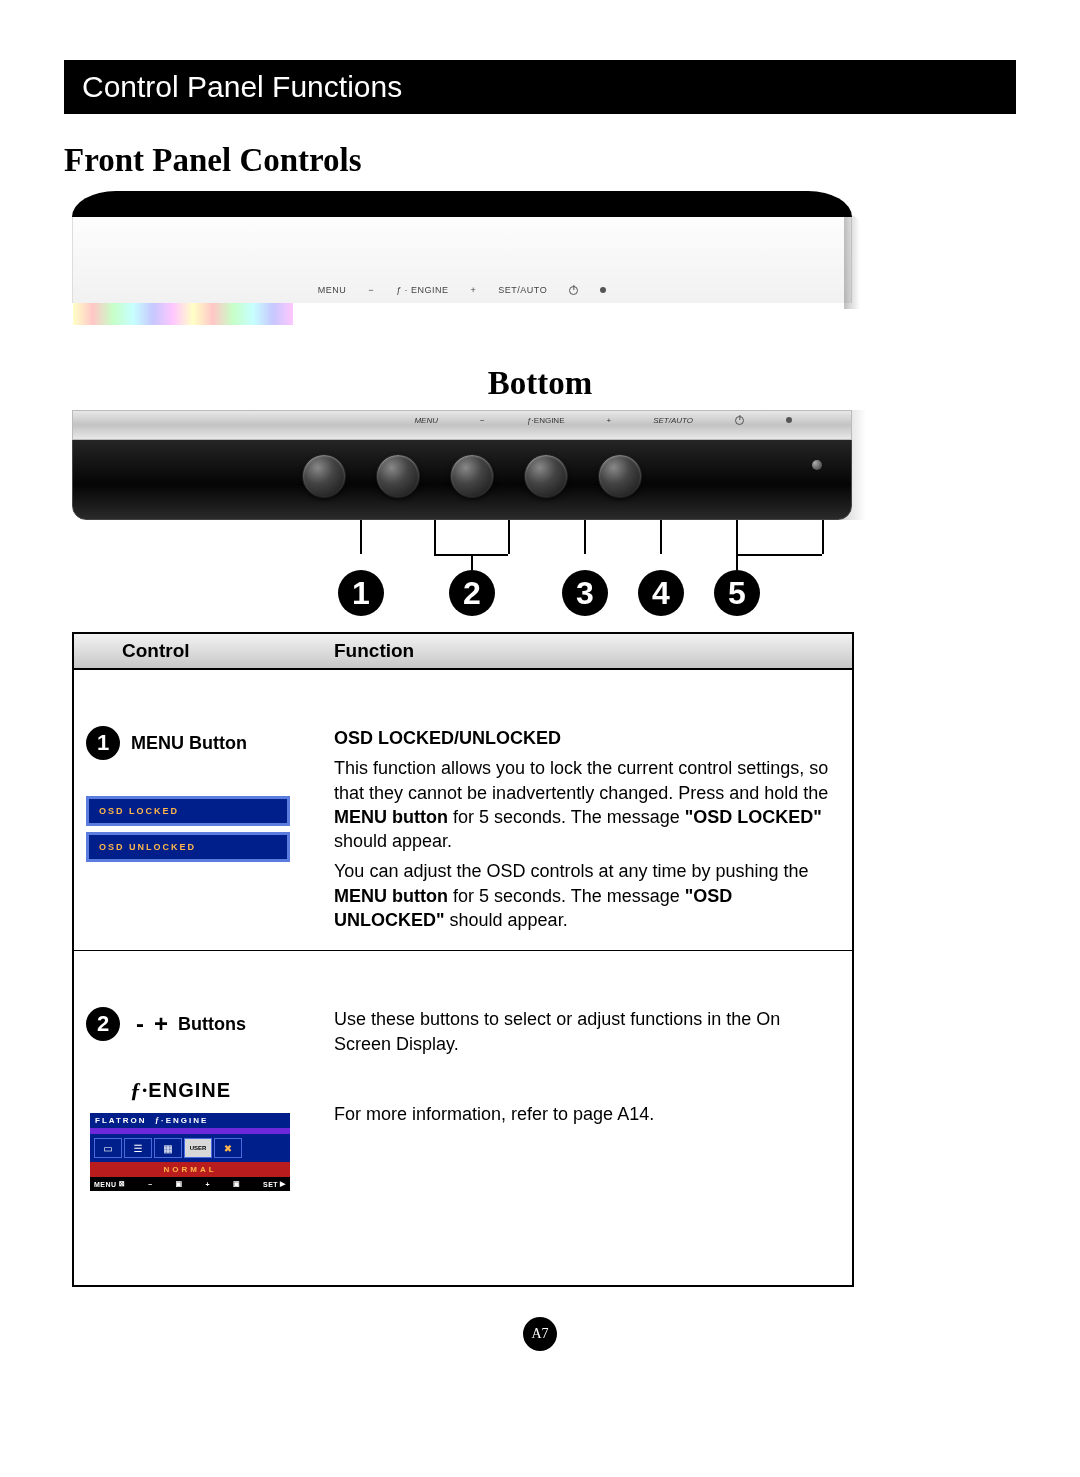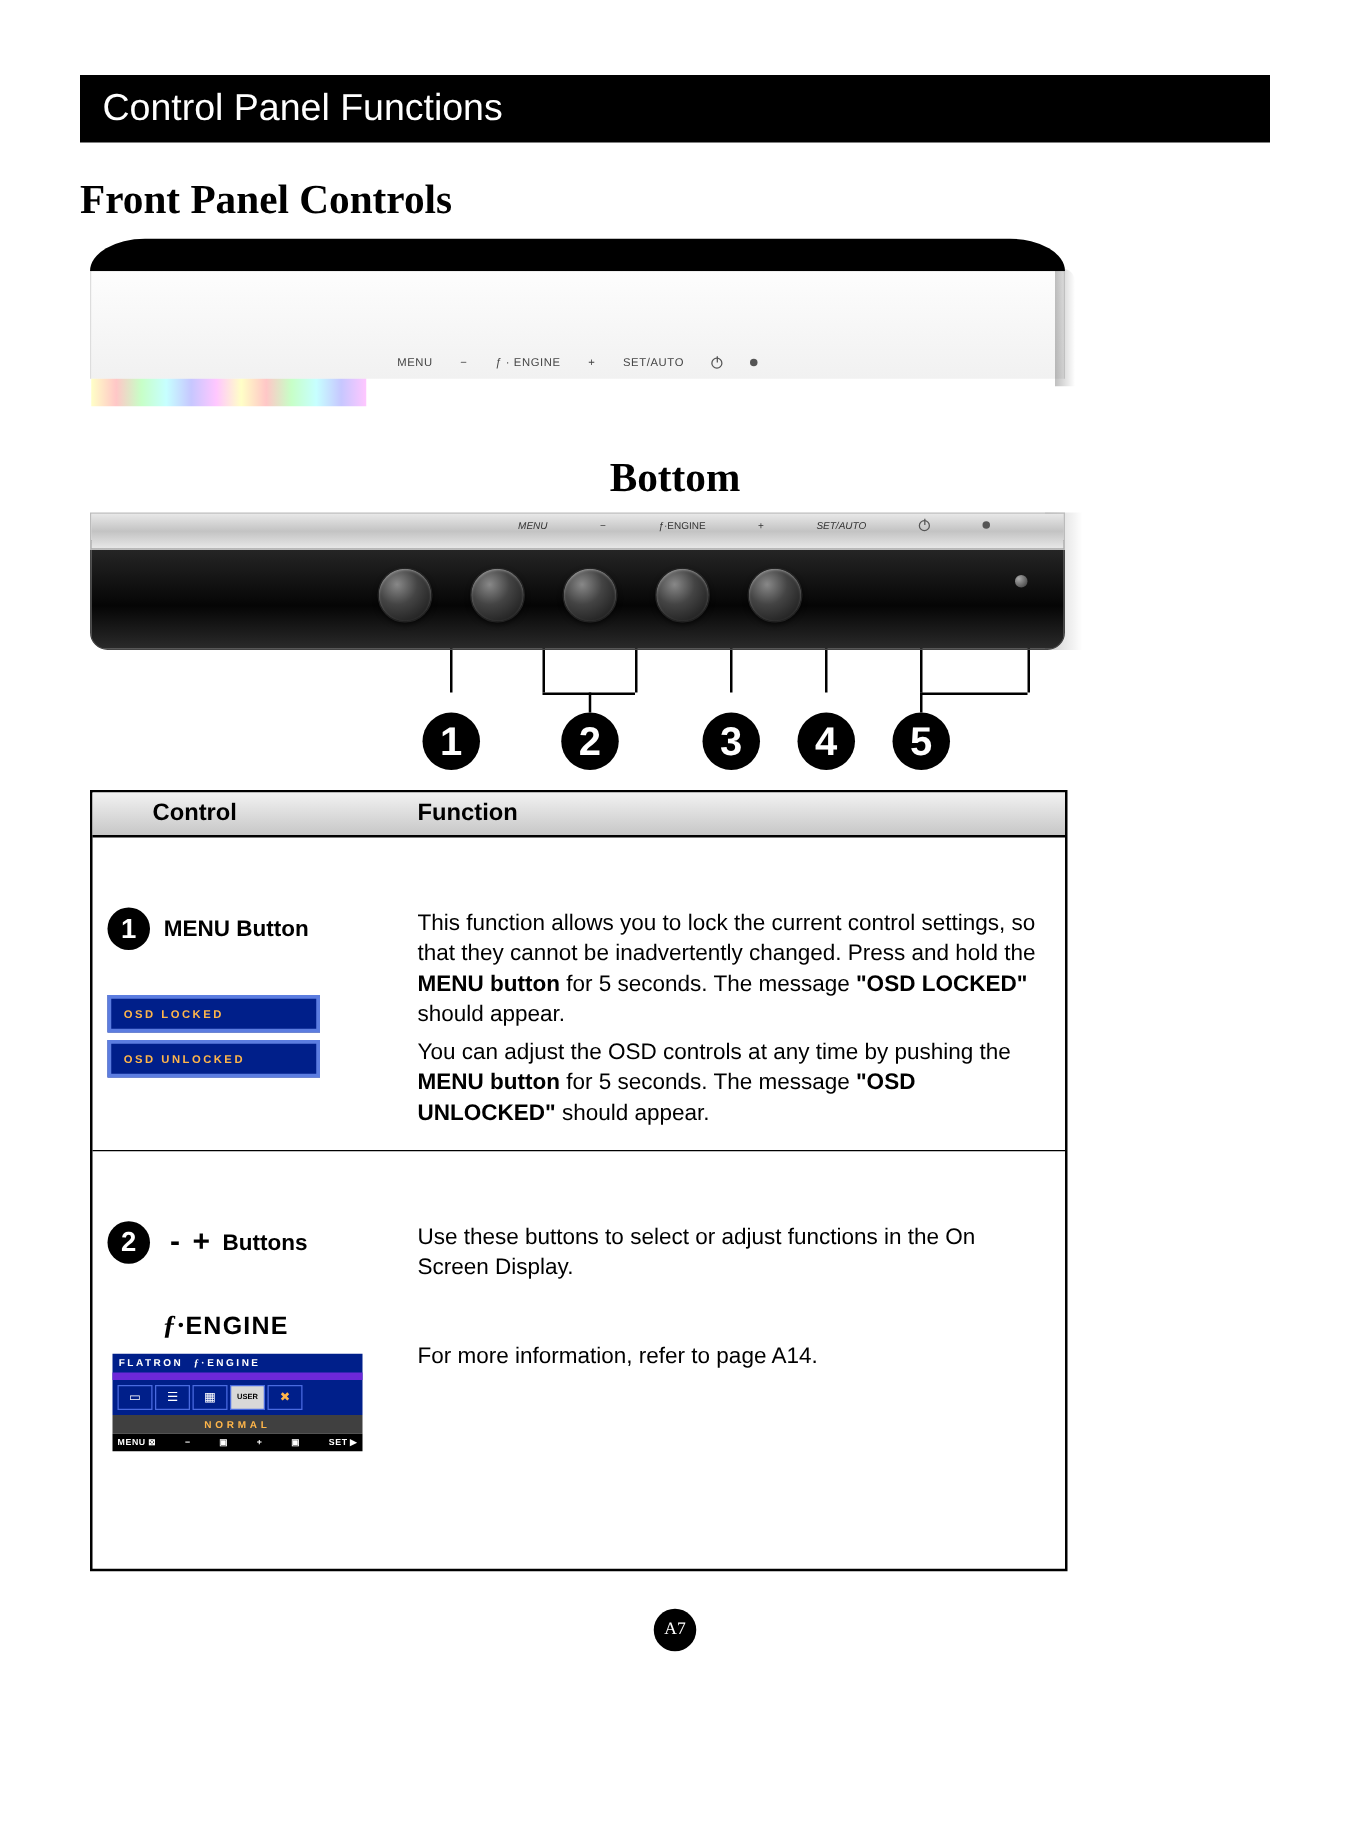--- a/index.html
+++ b/index.html
@@ -40,35 +40,35 @@
   .tbl-head { background: linear-gradient(180deg, #f2f2f2 0%, #c7c7c7 100%); display:flex; font-weight:bold; font-size:19px; border-bottom: 2px solid #000; }
   .th-ctrl { width: 260px; padding: 6px 0 6px 48px; }
   .th-func { flex:1; padding: 6px 0; }
   .row { display:flex; border-bottom: 1px solid #000; margin-top: 44px; }
   .row:last-child { border-bottom:none; }
   .cell-ctrl { width: 260px; padding: 12px; font-size:18px; position:relative; }
   .cell-func { flex:1; padding: 12px 22px 12px 0; font-size:18px; line-height:1.35; }
   .cell-func p { margin-bottom: 6px; }
   .mini-badge { display:inline-flex; width:34px; height:34px; border-radius:50%; background:#000; color:#fff; align-items:center; justify-content:center; font-weight:bold; font-size:22px; vertical-align:middle; margin-right:6px; }
   .ctrl-label { font-weight:bold; display:inline-block; vertical-align:middle; }
-  .osd-pill { background:#001f8a; color:#ffb64a; font-size:9px; letter-spacing:2px; padding:7px 10px; border:3px solid #5c7de0; font-weight:bold; margin: 6px 0; width:170px; text-align:left; }
+  .osd-pill { background:#001f8a; color:#ffb64a; font-size:9px; letter-spacing:2px; padding:7px 10px; border:3px solid #5c7de0; font-weight:bold; margin: 6px 0; width:204px; text-align:left; }
   .osd-pills { margin-top: 36px; }
   .bold { font-weight:bold; }
   .engine-lbl { font-family: Georgia, serif; font-style: italic; font-size:22px; font-weight:bold; }
   .engine-lbl .dot { font-style:normal; }
   .engine-txt { font-style: normal; font-family: Arial; font-size:20px; letter-spacing:1px; }
 
   
   .fengine-panel { width: 200px; margin-top: 10px; font-size:8px; color:#fff; }
   .fe-title { background:#001f8a; padding:3px 5px; font-weight:bold; letter-spacing:2px; color:#fff; border-bottom:6px solid #6d28d9; }
   .fe-title .ital { font-style: italic; font-family: Georgia, serif; }
   .fe-icons { background:#001f8a; display:flex; gap:0; padding:4px 4px; align-items:center; }
   .fe-ico { width:28px; height:20px; border:1px solid #4a6be0; display:flex; align-items:center; justify-content:center; margin-right:2px; font-size:10px; }
   .fe-ico.sel { background:#d8d8d8; color:#000; font-weight:bold; font-size:6px; }
-  .fe-normal { background:#404040; color:#ffb64a; text-align:center; letter-spacing:3px; padding:3px 0; font-weight:bold; }
+  .fe-normal { background:#b91c1c; color:#ffb64a; text-align:center; letter-spacing:3px; padding:3px 0; font-weight:bold; }
   .fe-foot { background:#000; padding:3px 4px; display:flex; justify-content:space-between; font-size:7px; font-weight:bold; letter-spacing:0.5px; }
   .fe-foot span{ display:inline-flex; align-items:center; gap:2px;}
 
   .page-num { width: 34px; height:34px; border-radius:50%; background:#000; color:#fff; display:flex; align-items:center; justify-content:center; margin: 30px auto 0; font-size:14px; font-family: Georgia, serif; }
 
   .pwr-icon { display:inline-block; width:9px; height:9px; border:1.3px solid #555; border-radius:50%; position:relative; }
   .pwr-icon::after{ content:""; position:absolute; top:-2px; left:50%; width:1.3px; height:5px; background:#555; transform:translateX(-50%);}
   .led-dot { width:6px; height:6px; background:#555; border-radius:50%; display:inline-block; }
 </style>
 </head>
@@ -161,20 +161,21 @@
         <div>
           <span class="mini-badge">1</span>
           <span class="ctrl-label">MENU Button</span>
         </div>
         <div class="osd-pills">
           <div class="osd-pill">OSD LOCKED</div>
           <div class="osd-pill">OSD UNLOCKED</div>
         </div>
       </div>
       <div class="cell-func">
+        <p class="bold">OSD LOCKED/UNLOCKED</p>
         <p>
           <span>This function allows you to lock the current control settings, so that they cannot be inadvertently changed. Press and hold the </span><span class="bold">MENU button</span><span> for 5 seconds. The message </span><span class="bold">"OSD LOCKED"</span><span> should appear.</span>
         </p>
         <p>
           <span>You can adjust the OSD controls at any time by pushing the </span><span class="bold">MENU button</span><span> for 5 seconds. The message </span><span class="bold">"OSD UNLOCKED"</span><span> should appear.</span>
         </p>
       </div>
     </div>
 
     <div class="row" style="min-height:290px;">

